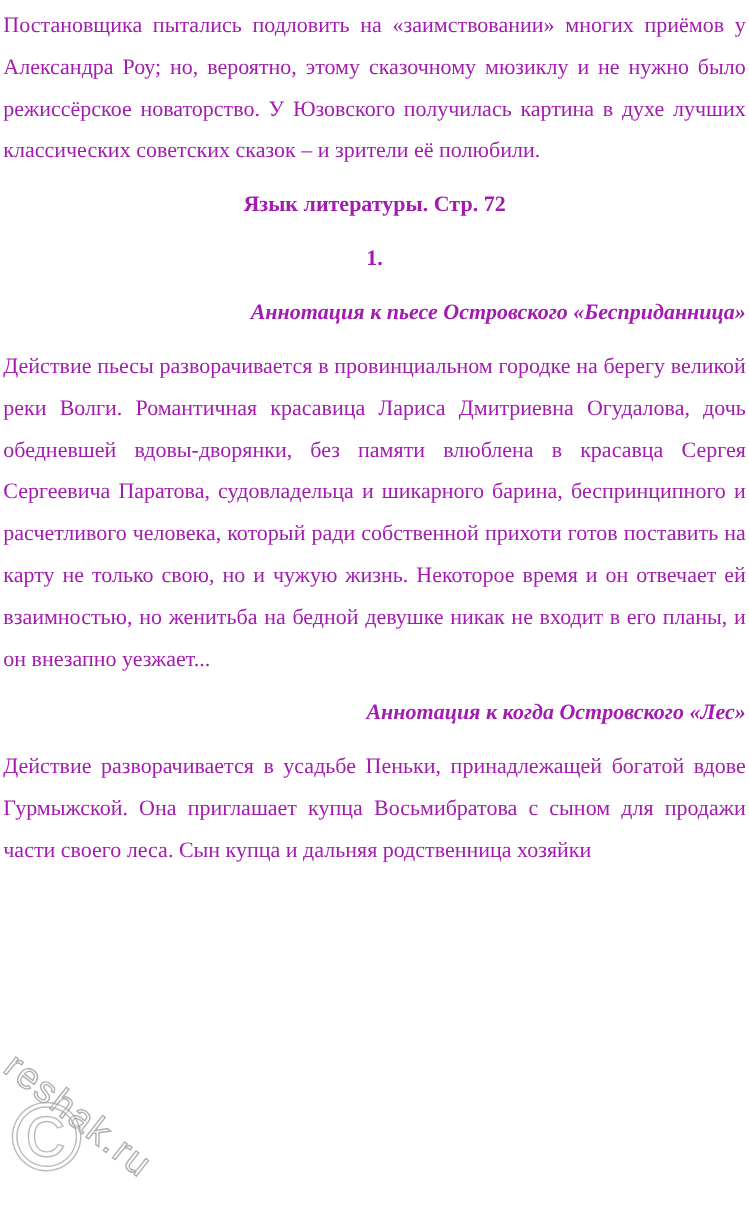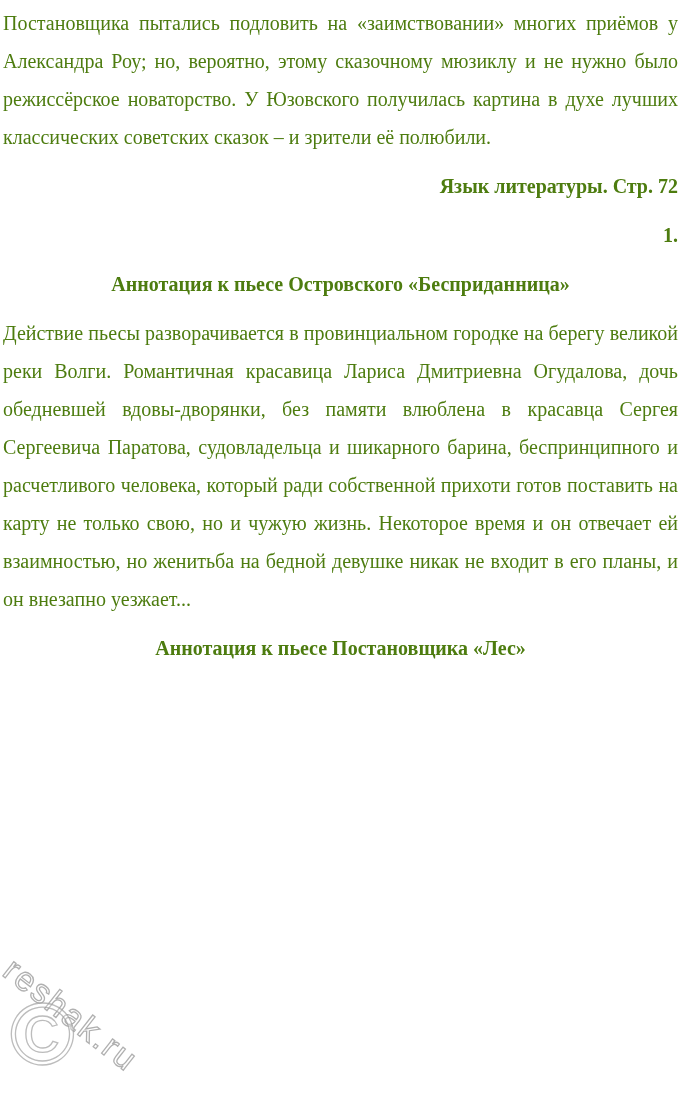--- a/index.html
+++ b/index.html
@@ -16,35 +16,36 @@
   .page {
     position: absolute;
     left: 0; top: 0;
     width: 681px;
     height: 988px;
     box-sizing: border-box;
     padding: 4px 3px 0 3px;
     font-family: "Liberation Serif", "DejaVu Serif", serif;
     font-size: 20px;
     line-height: 38px;
-    color: #4d7c0f;
+    color: #a21caf;
     text-align: justify;
   }
   .para {
     margin: 0 0 11px 0;
   }
   .heading-bold {
     margin: 0 0 11px 0;
     font-weight: bold;
-    text-align: right;
+    text-align: center;
   }
   .heading-bold-italic {
     margin: 0 0 11px 0;
     font-weight: bold;
-    text-align: center;
+    font-style: italic;
+    text-align: right;
   }
   .watermark {
     position: absolute;
     left: 8px;
     top: 938px;
     width: 220px;
     height: 160px;
     pointer-events: none;
     z-index: 2;
   }
@@ -74,19 +75,20 @@
 </style>
 </head>
 <body>
 
 <div class="page">
   <p class="para">Постановщика пытались подловить на «заимствовании» многих приёмов у Александра Роу; но, вероятно, этому сказочному мюзиклу и не нужно было режиссёрское новаторство. У Юзовского получилась картина в духе лучших классических советских сказок – и зрители её полюбили.</p>
   <p class="heading-bold">Язык литературы. Стр. 72</p>
   <p class="heading-bold">1.</p>
   <p class="heading-bold-italic">Аннотация к пьесе Островского «Бесприданница»</p>
   <p class="para">Действие пьесы разворачивается в провинциальном городке на берегу великой реки Волги. Романтичная красавица Лариса Дмитриевна Огудалова, дочь обедневшей вдовы-дворянки, без памяти влюблена в красавца Сергея Сергеевича Паратова, судовладельца и шикарного барина, беспринципного и расчетливого человека, который ради собственной прихоти готов поставить на карту не только свою, но и чужую жизнь. Некоторое время и он отвечает ей взаимностью, но женитьба на бедной девушке никак не входит в его планы, и он внезапно уезжает...</p>
-  <p class="heading-bold-italic">Аннотация к пьесе Постановщика «Лес»</p>
+  <p class="heading-bold-italic">Аннотация к когда Островского «Лес»</p>
+  <p class="para">Действие разворачивается в усадьбе Пеньки, принадлежащей богатой вдове Гурмыжской. Она приглашает купца Восьмибратова с сыном для продажи части своего леса. Сын купца и дальняя родственница хозяйки</p>
 </div>
 
 <div class="watermark">
   <span class="wm-text">reshak.ru</span>
   <span class="wm-copy">©</span>
 </div>
 
 </body></html>

